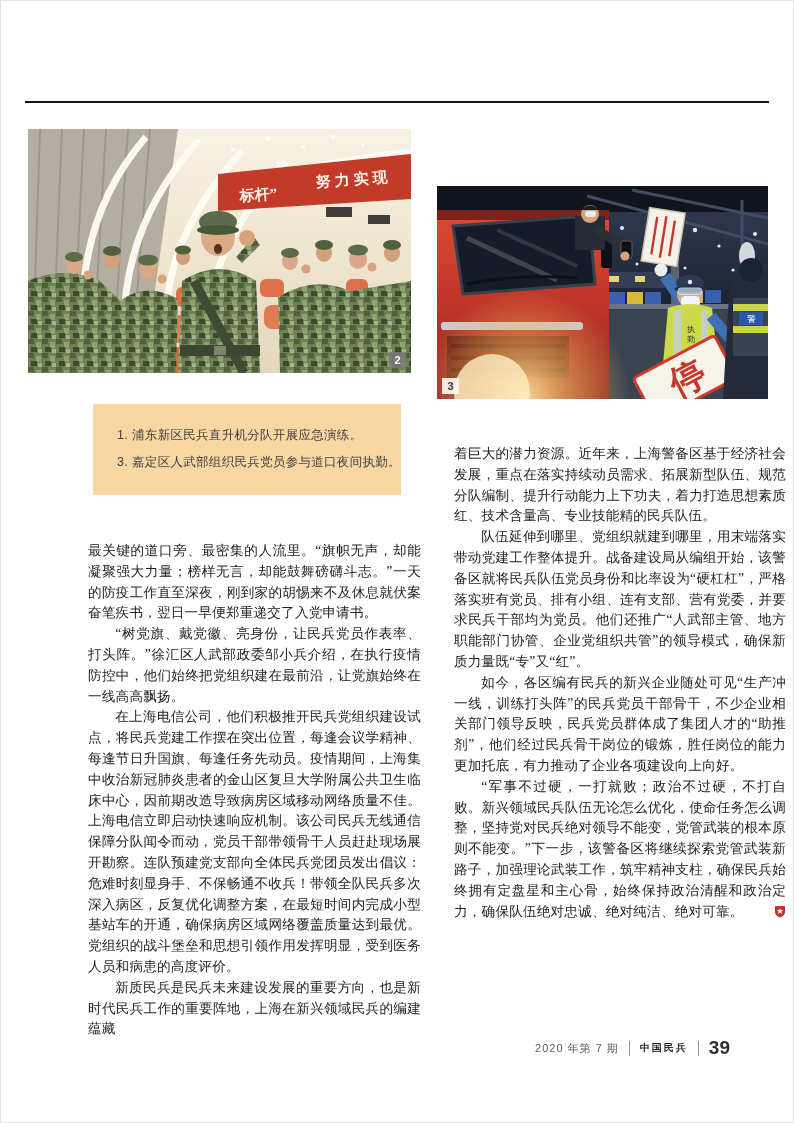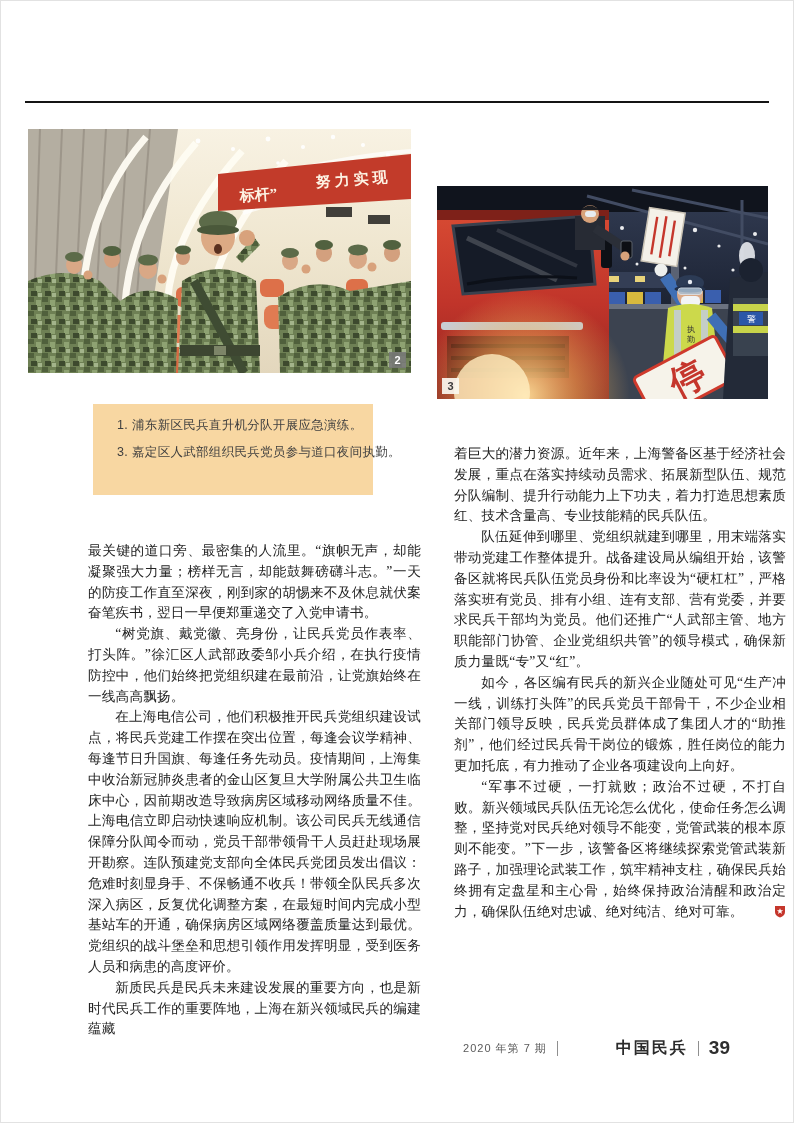--- a/index.html
+++ b/index.html
@@ -11,40 +11,40 @@
   .photo{position:absolute;overflow:hidden;background:#ddd;}
   #photo-oath{left:28px;top:129px;width:383px;height:244px;}
   #photo-checkpoint{left:437px;top:186px;width:331px;height:213px;}
   .photo svg{display:block;width:100%;height:100%;}
 
   .photo-num{position:absolute;width:17px;height:16px;line-height:16px;text-align:center;
              font-family:"Liberation Sans","DejaVu Sans",sans-serif;font-size:11px;font-weight:bold;}
   .num-dark{right:5px;bottom:5px;background:rgba(120,120,120,.88);color:#fff;}
   .num-light{left:5px;bottom:5px;background:rgba(250,247,240,.92);color:#3a3a3a;}
 
-  .caption-box{position:absolute;left:93px;top:404px;width:280px;height:91px;
-               background:#f8d7a2;box-sizing:border-box;padding:8px 10px 0 24px;
+  .caption-box{position:absolute;left:93px;top:404px;width:308px;height:91px;
+               background:#f8d7a2;box-sizing:border-box;padding:18px 10px 0 24px;
                font-family:"Liberation Sans","DejaVu Sans",sans-serif;}
   .caption-line{font-size:12.5px;line-height:27px;color:#3f3f3f;letter-spacing:.3px;white-space:nowrap;}
   .caption-line .cnum{margin-right:4px;}
 
   .col{position:absolute;width:333px;font-size:13.6px;line-height:20.8px;color:#232323;
        text-align:justify;letter-spacing:.2px;}
   #col-left{left:88px;top:541px;}
   #col-right{left:454px;top:444px;width:332px;}
   .col p{margin:0;}
   .col p.ind{text-indent:2em;}
 
   .endmark{display:inline-block;vertical-align:-2px;margin-left:3px;}
 
   .footer{position:absolute;top:1037px;right:64px;height:22px;display:flex;align-items:center;gap:10px;
           font-family:"Liberation Sans","DejaVu Sans",sans-serif;}
   .footer .issue{font-size:11px;color:#5a5a5a;letter-spacing:1px;}
   .footer .divider{width:1px;height:15px;background:#8f8f8f;}
-  .footer .mag{font-size:16px;color:#2b2b2b;font-weight:600;letter-spacing:2px;margin-left:48px;}
+  .footer .mag{font-size:10px;color:#2b2b2b;font-weight:600;letter-spacing:2px;}
   .footer .pnum{font-size:19px;color:#2e2e2e;font-weight:bold;}
 </style>
 </head>
 <body>
 
 <div id="page">
 
   <div class="top-rule"></div>
 
   <div class="photo" id="photo-oath">

